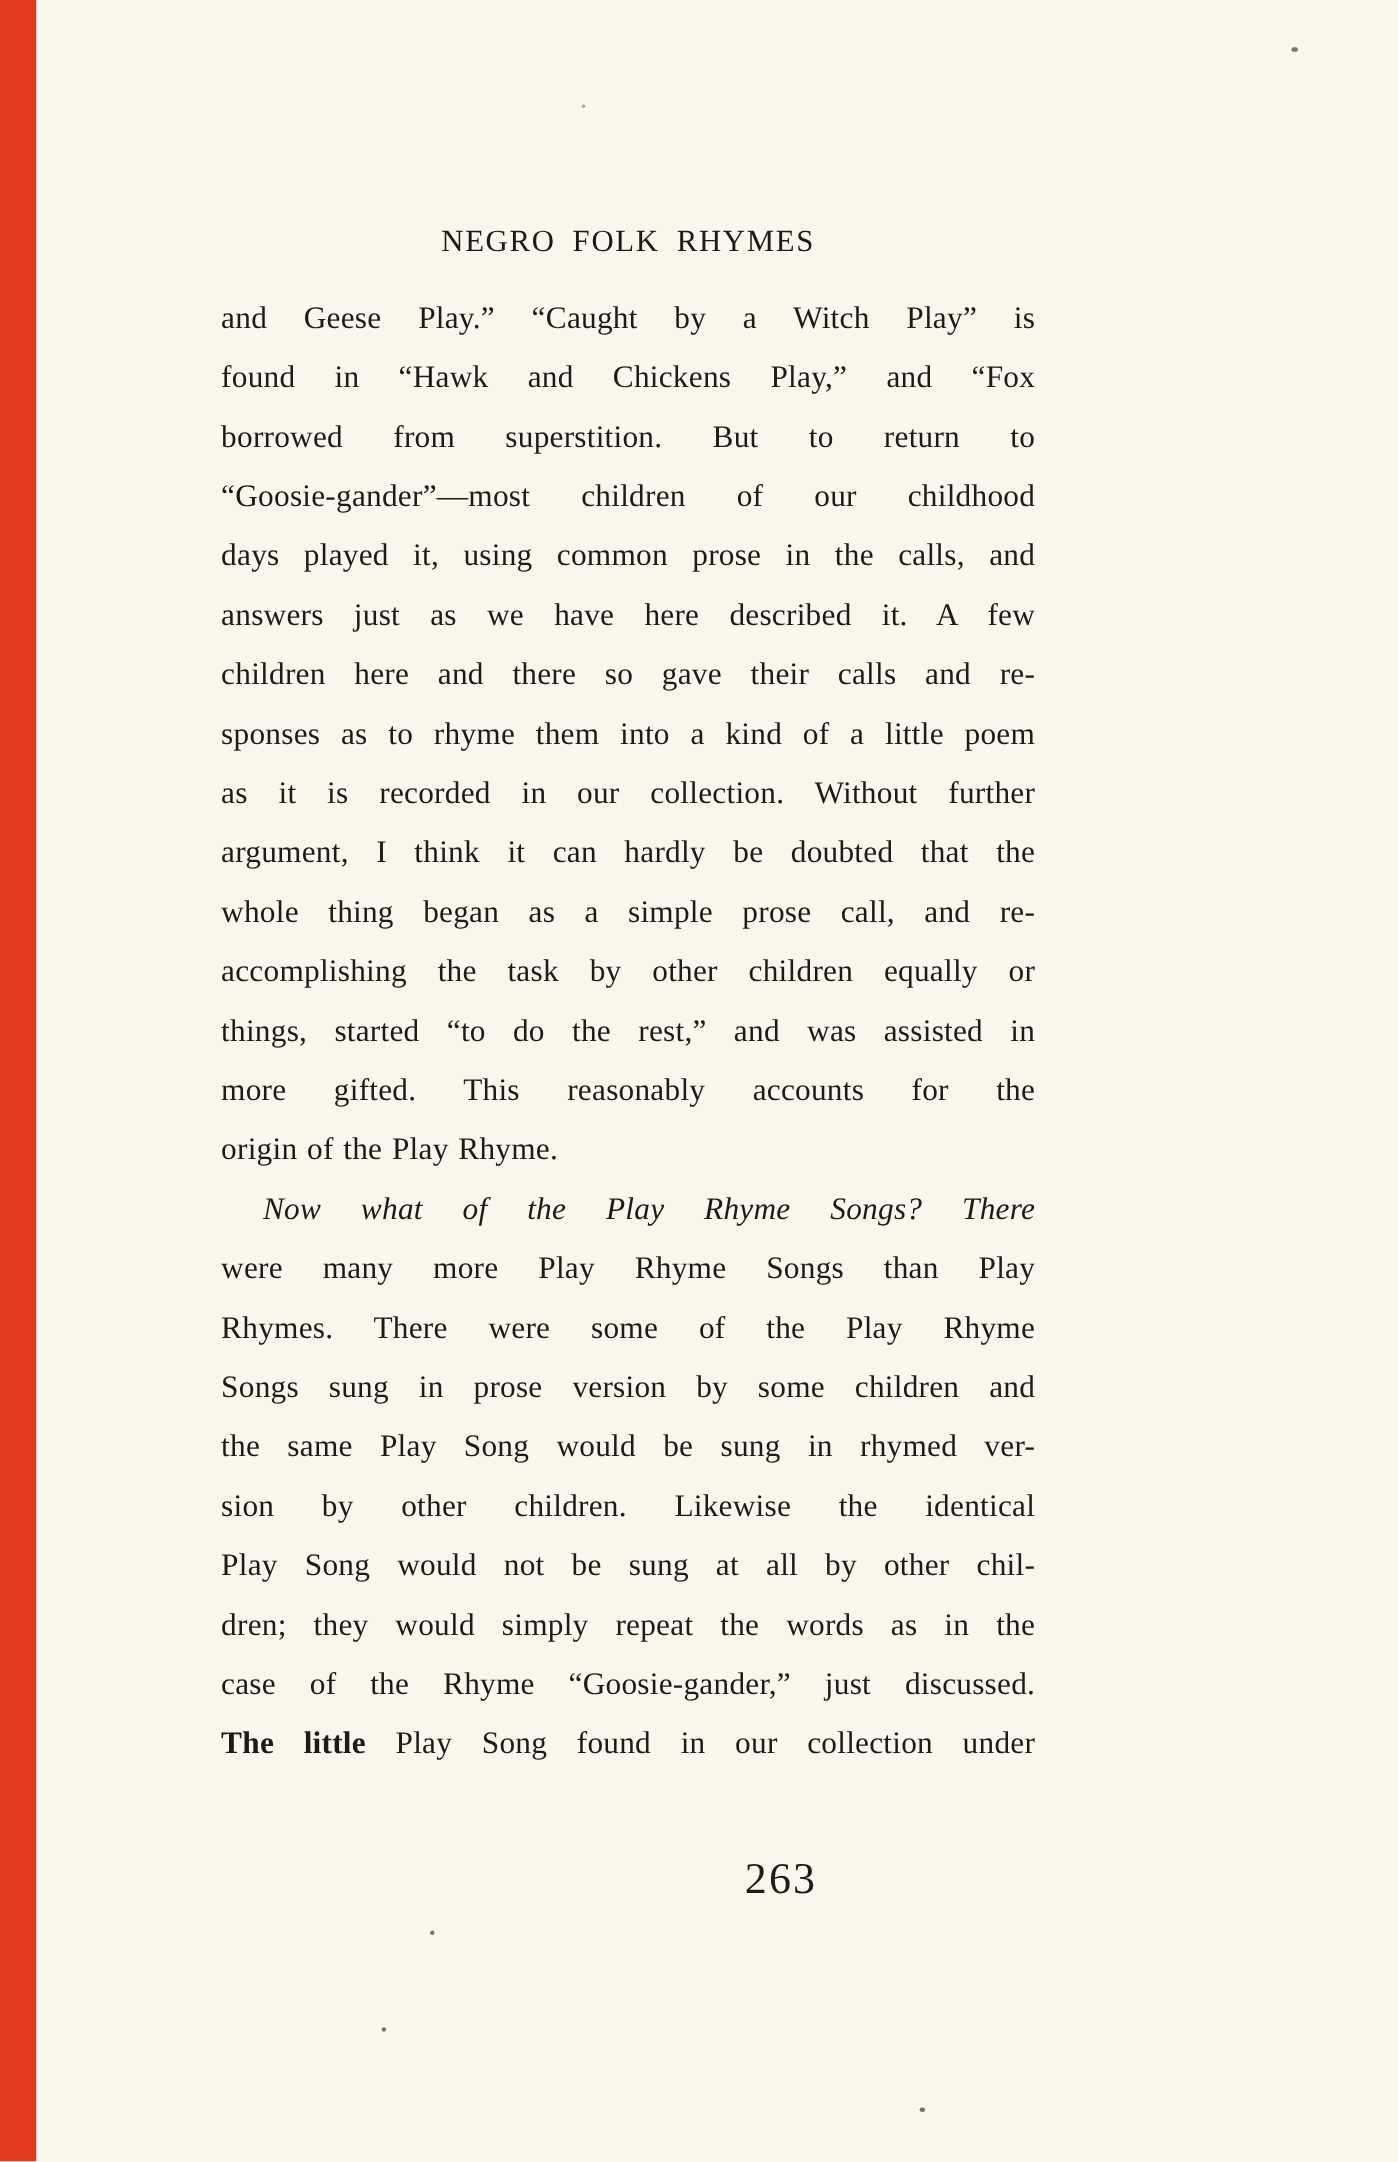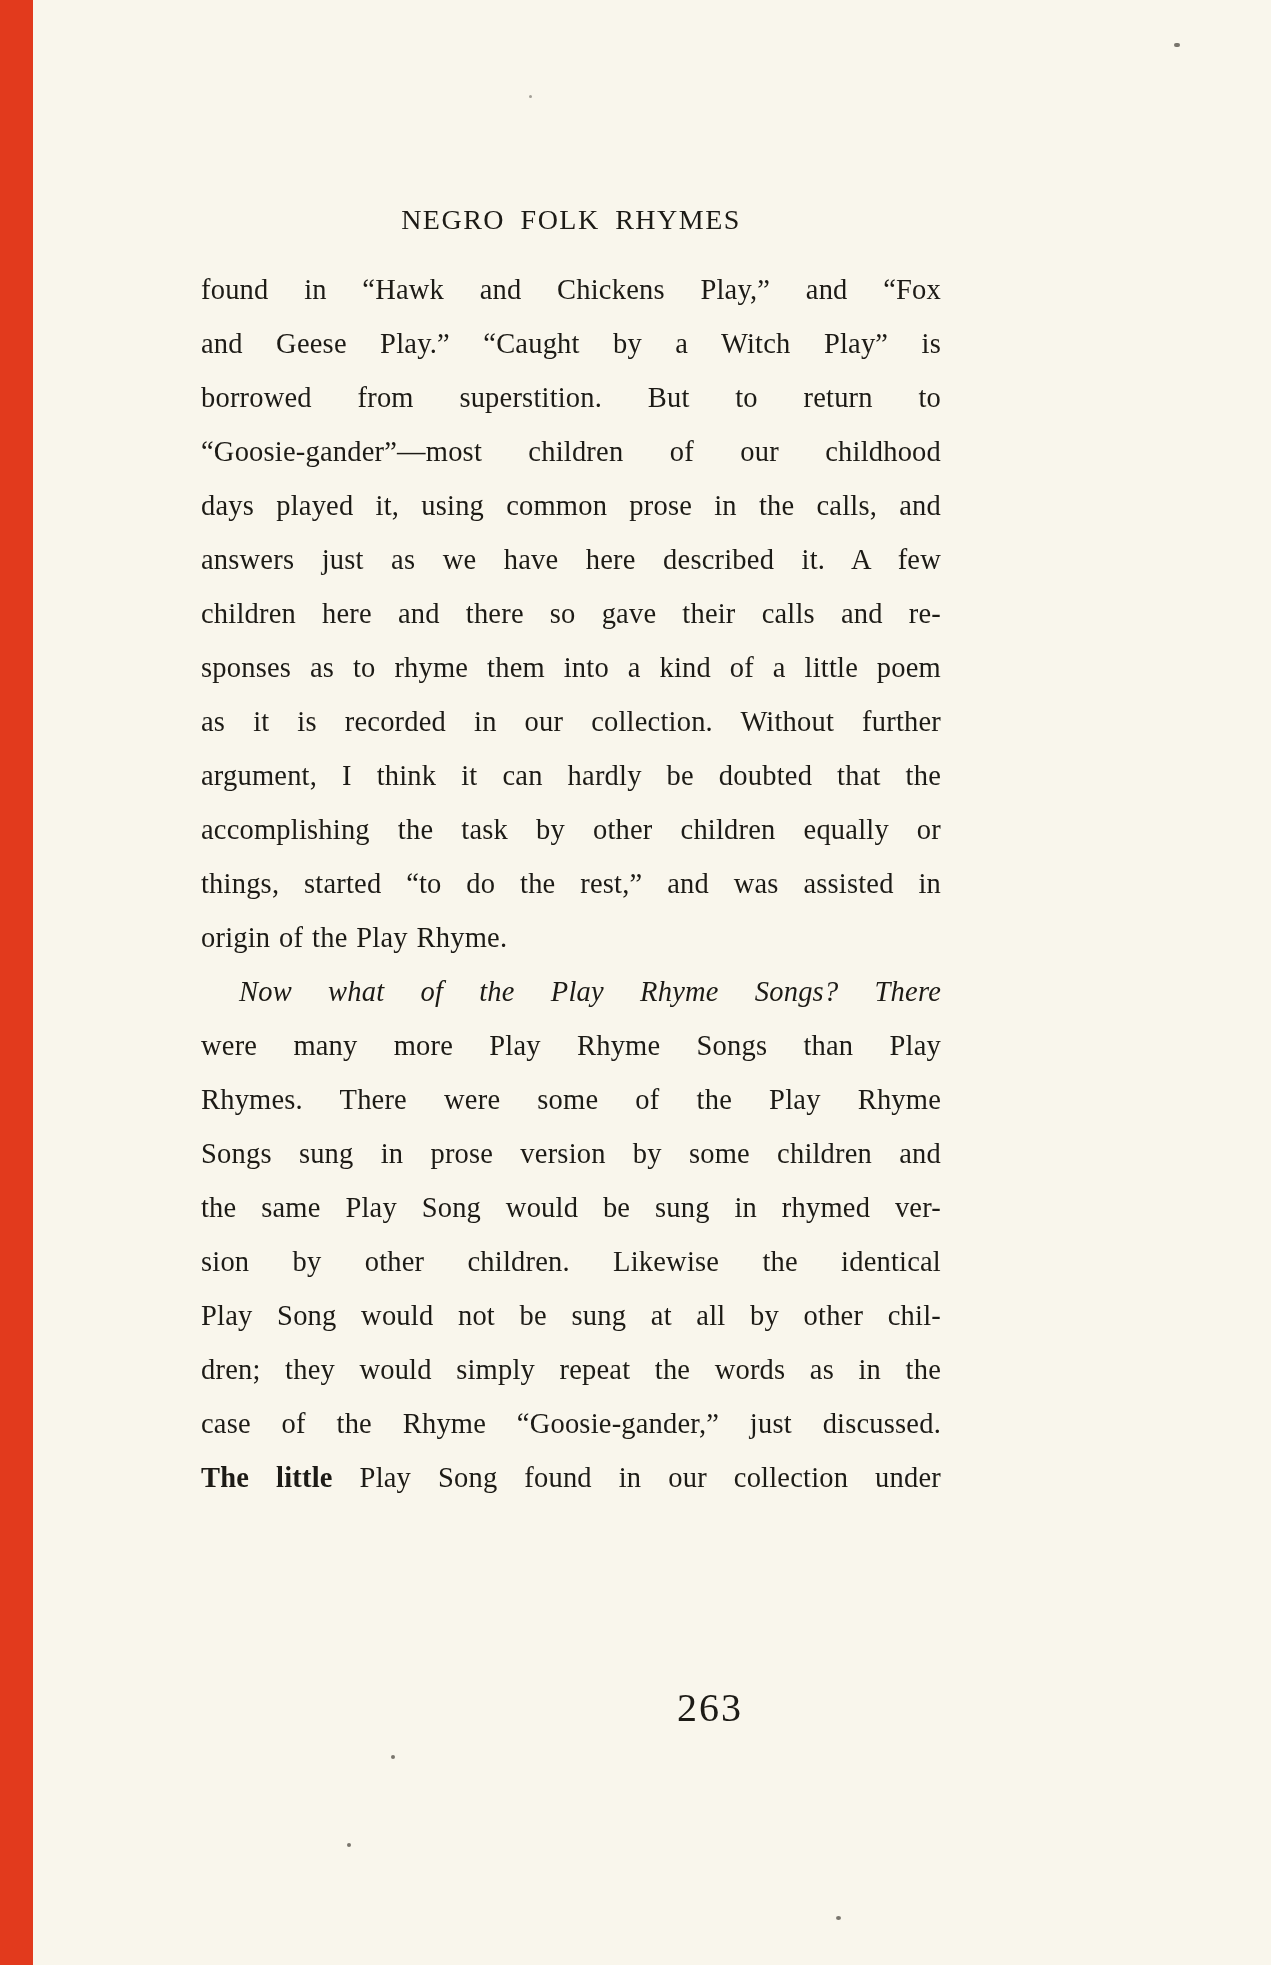--- a/index.html
+++ b/index.html
@@ -70,32 +70,34 @@
 </style>
 </head>
 <body>
 
 <div class="page">
   <div class="spine-stripe"></div>
 
   <div class="running-head">NEGRO FOLK RHYMES</div>
 
   <div class="text-block">
+      <div class="line">and Geese Play.”  “Caught by a Witch Play” is</div>
       <div class="line">found in “Hawk and Chickens Play,” and “Fox</div>
-      <div class="line">and Geese Play.”  “Caught by a Witch Play” is</div>
       <div class="line">borrowed from superstition.  But to return to</div>
       <div class="line">“Goosie-gander”—most children of our childhood</div>
       <div class="line">days played it, using common prose in the calls, and</div>
       <div class="line">answers just as we have here described it.  A few</div>
       <div class="line">children here and there so gave their calls and re-</div>
       <div class="line">sponses as to rhyme them into a kind of a little poem</div>
       <div class="line">as it is recorded in our collection.  Without further</div>
       <div class="line">argument, I think it can hardly be doubted that the</div>
+      <div class="line">whole thing began as a simple prose call, and re-</div>
       <div class="line">accomplishing the task by other children equally or</div>
       <div class="line">things, started “to do the rest,” and was assisted in</div>
+      <div class="line">more gifted.  This reasonably accounts for the</div>
       <div class="line no-justify">origin of the Play Rhyme.</div>
       <div class="line indent">Now what of the Play Rhyme Songs?  There</div>
       <div class="line">were many more Play Rhyme Songs than Play</div>
       <div class="line">Rhymes.  There were some of the Play Rhyme</div>
       <div class="line">Songs sung in prose version by some children and</div>
       <div class="line">the same Play Song would be sung in rhymed ver-</div>
       <div class="line">sion by other children.  Likewise the identical</div>
       <div class="line">Play Song would not be sung at all by other chil-</div>
       <div class="line">dren; they would simply repeat the words as in the</div>
       <div class="line">case of the Rhyme “Goosie-gander,” just discussed.</div>

